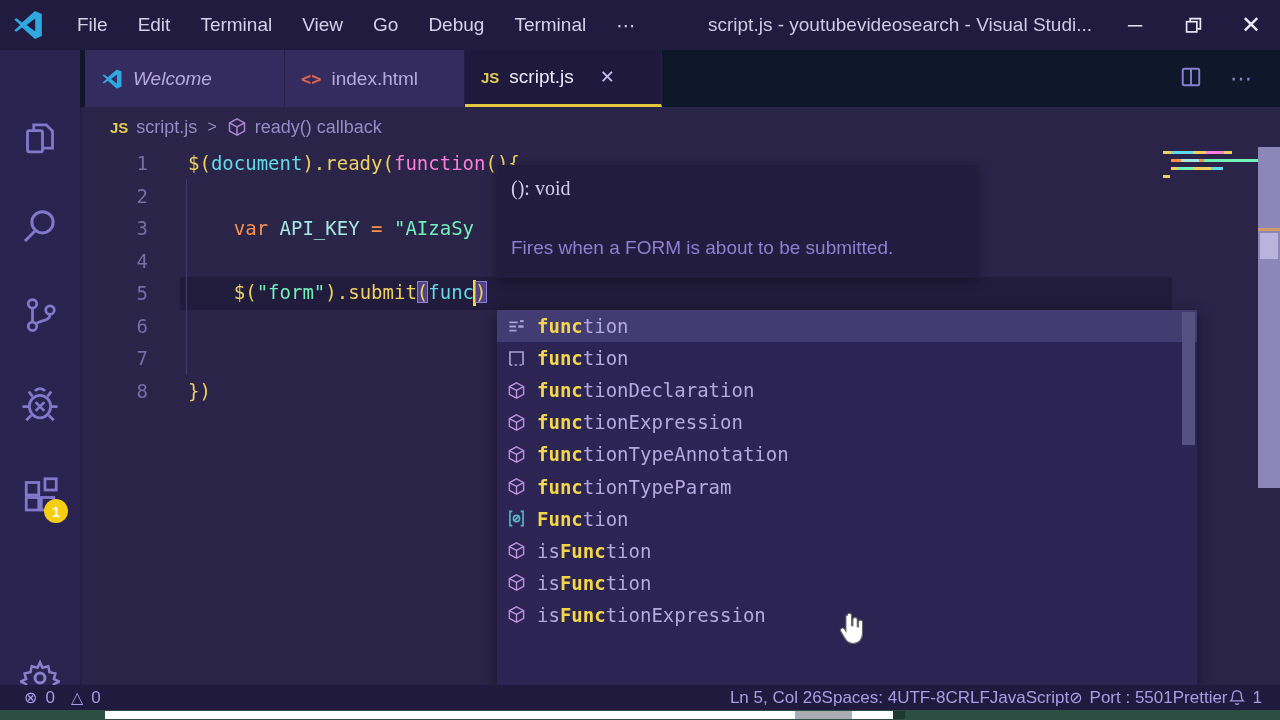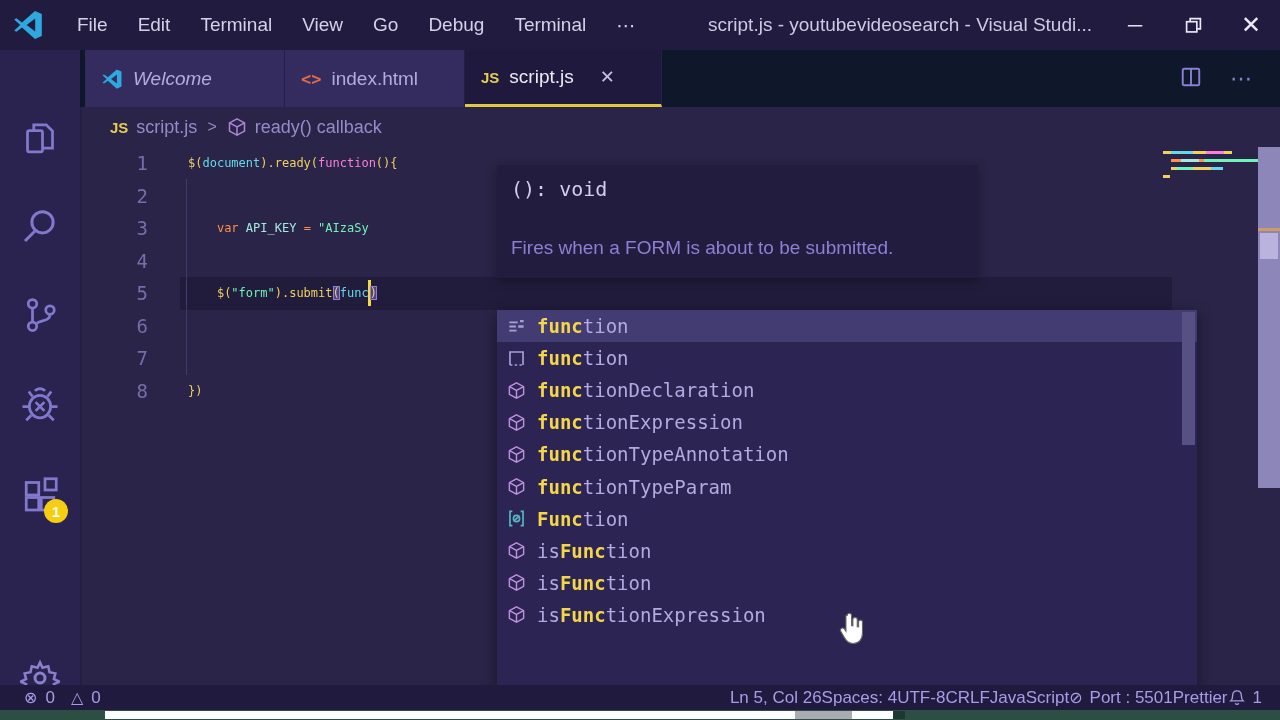--- a/index.html
+++ b/index.html
@@ -44,41 +44,41 @@
               display:flex;align-items:center;color:#968bc8;font-size:18px;z-index:4;}
   #breadcrumb .js-badge{color:#e5ce4d;font-weight:bold;font-size:15px;margin:0 8px 0 30px;}
   #breadcrumb .sep{margin:0 10px;font-size:16px;}
   #breadcrumb .cube{margin:0 8px 0 0;display:flex;}
 
   
   #codearea{position:absolute;left:80px;top:147px;width:1200px;height:538px;background:#2a2448;z-index:3;}
   .code-line{position:relative;height:32.5px;display:flex;align-items:center;}
   .line-num{flex:0 0 68px;text-align:right;color:#776da8;font-size:19px;z-index:1;
             font-family:"DejaVu Sans Mono",monospace;}
-  .line-text{padding-left:40px;white-space:pre;font-size:12px;z-index:1;
+  .line-text{padding-left:40px;white-space:pre;font-size:19px;z-index:1;
              font-family:"DejaVu Sans Mono",monospace;}
   .code-line .band{position:absolute;left:100px;top:0;height:100%;width:992px;background:#211c3c;z-index:0;}
   .tk-y{color:#efd160;} .tk-c{color:#63d9e9;} .tk-cl{color:#a6e8e0;}
   .tk-p{color:#ff7edb;} .tk-o{color:#ff8f4d;} .tk-g{color:#72f1b8;} .tk-w{color:#e8e6f0;}
   .tk-brk{color:#efd160;background:#4f4287;box-shadow:0 0 0 1px #8f7fd4 inset;}
   .tk-cur{display:inline-block;width:3px;height:26px;background:#f5d742;vertical-align:middle;margin:0 -1px;}
   #indent-guide{position:absolute;left:106px;top:32px;width:1px;height:196px;background:#413a6e;}
 
   
   #minimap{position:absolute;left:1075px;top:0;width:180px;height:130px;}
   .mm-line{position:absolute;height:3px;display:flex;}
   .mm-seg{height:3px;}
   #ed-scrollbar{position:absolute;left:1178px;top:0;width:22px;height:341px;background:#8d86b8;}
   #ed-scroll-mark{position:absolute;left:0;top:81px;width:22px;height:3px;background:#cf9a63;}
   #ed-scroll-thumb{position:absolute;left:2px;top:86px;width:18px;height:26px;background:#bab3de;}
 
   
   #doc-panel{position:absolute;left:417px;top:18px;width:481px;height:113px;background:#221c3e;
              box-shadow:0 3px 10px rgba(0,0,0,.35);z-index:8;}
-  #doc-sig{position:absolute;left:14px;top:12px;color:#d4cdf0;font-size:20px;}
+  #doc-sig{position:absolute;left:14px;top:12px;color:#d4cdf0;font-size:20px;font-family:Liberation Serif, serif;}
   #doc-desc{position:absolute;left:14px;top:72px;color:#8f7fd4;font-size:19px;}
 
   
   #suggest{position:absolute;left:417px;top:163px;width:700px;height:386px;background:#2c2554;
            box-shadow:0 4px 14px rgba(0,0,0,.45);z-index:9;}
   .sg-row{height:32.1px;display:flex;align-items:center;font-size:19px;color:#b4a9e0;
           font-family:"DejaVu Sans Mono",monospace;}
   .sg-row.selected{background:#433c72;}
   .sg-row.hover{background:#3a3366;}
   .sg-icon{flex:0 0 20px;margin:0 10px 0 10px;display:flex;align-items:center;}

